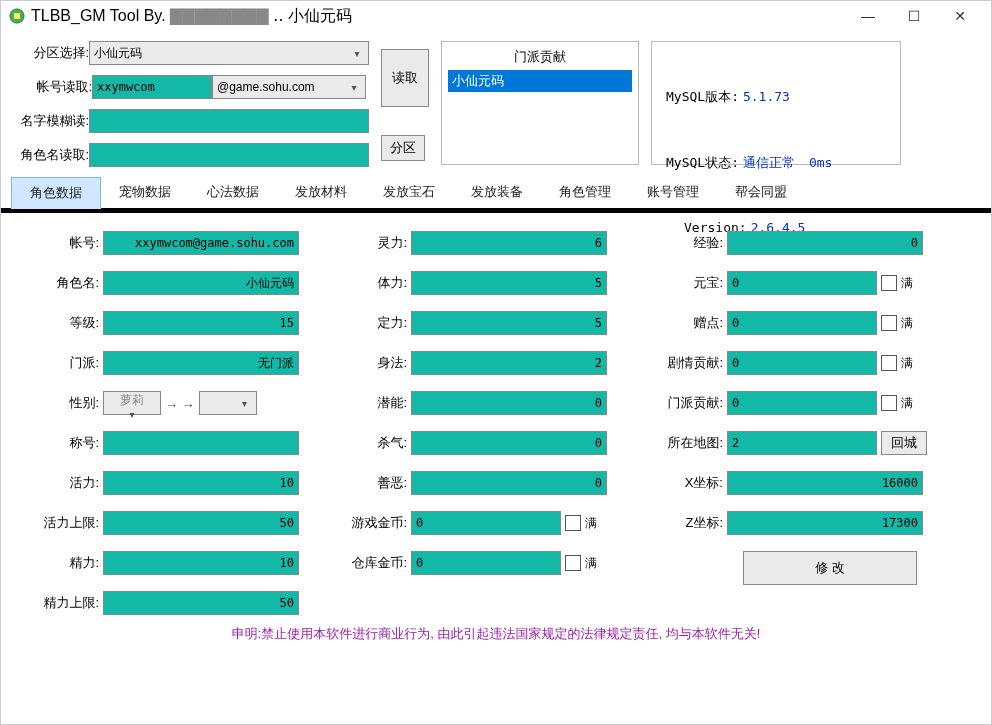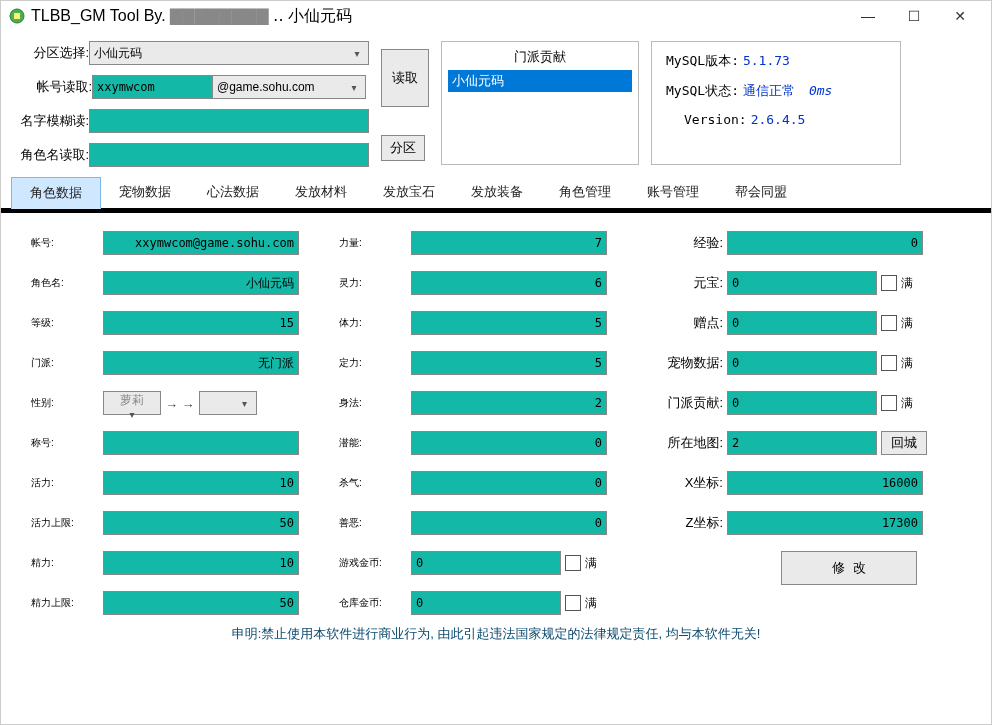--- a/index.html
+++ b/index.html
@@ -115,21 +115,21 @@
     border: 1px solid #bbb;
     padding: 10px 14px;
     width: 250px;
     height: 124px;
     font-family: "SimSun", monospace;
     font-size: 13px;
     display: flex;
     flex-direction: column;
     gap: 12px;
   }
-  .statusbox .k { color: #000; }
+  .statusbox .k { color: #000; margin-top: 36px; }
   .statusbox .v { color: #0033cc; }
   .statusbox .row2 { display: flex; gap: 4px; align-items: baseline;}
   .statusbox .indent { padding-left: 18px; }
 
   .tabs {
     display: flex;
     border-bottom: 5px solid #000000;
     margin-top: 4px;
     padding-left: 10px;
   }
@@ -147,43 +147,43 @@
 
   .content {
     padding: 18px 30px 6px 30px;
   }
   .colwrap {
     display: flex;
     gap: 40px;
   }
   .col { display: flex; flex-direction: column; gap: 16px; }
   .frow { display: flex; align-items: center; gap: 4px; }
-  .flbl { width: 68px; text-align: left; font-size: 10px; }
+  .flbl { width: 68px; text-align: right; font-size: 13px; }
   .flbl2 { width: 76px; text-align: right; font-size: 13px; }
   .fval { width: 196px; text-align: right; }
   .fvalm { width: 150px; }
   .chk {
     width: 16px; height: 16px; border: 1px solid #555; display: inline-block;
   }
   .sel {
     height: 24px; border: 1px solid #888; background: #eaeaea;
     display: inline-flex; align-items: center; justify-content: space-between;
     padding: 0 4px; width: 58px;
   }
   .sel.readonly { color: #888; flex-direction: column; }
   .arrowtxt { color: #444; font-size: 13px; }
   .bigbtn {
-    width: 136px; height: 34px; font-family: Liberation Mono, monospace;
+    width: 174px; height: 34px;
   }
   .smallbtn { width: 46px; height: 24px; }
   .gray-text { color: #888; }
 
   .disclaimer {
     text-align: center;
-    color: #0c4a6e;
+    color: #a21caf;
     font-size: 13px;
     padding: 10px 0 6px 0;
   }
 </style>
 </head>
 <body>
 
 <div class="titlebar">
   <span class="app-icon">
     <svg width="16" height="16" viewBox="0 0 16 16">
@@ -240,21 +240,21 @@
   </div>
 
   <div class="statusbox">
     <div class="row2">
       <span class="k">MySQL版本:</span>
       <span class="v">5.1.73</span>
     </div>
     <div class="row2">
       <span class="k">MySQL状态:</span>
       <span class="v">通信正常</span>
-      <span class="v" style="margin-left:10px;font-style:italic;">0ms</span>
+      <span class="v" style="margin-left:10px;">0ms</span>
     </div>
     <div class="row2 indent">
       <span class="k">Version:</span>
       <span class="v">2.6.4.5</span>
     </div>
   </div>
 </div>
 
 <div class="tabs">
   <div class="tab active">角色数据</div>
@@ -317,24 +317,20 @@
           <input class="txt fval" type="text" value="10" style="">
         </div>
       <div class="frow">
           <span class="flbl">精力上限:</span>
           <input class="txt fval" type="text" value="50" style="">
         </div>
     </div>
 
     <div class="col">
       <div class="frow">
-          <span class="flbl">力量:</span>
-          <input class="txt fval" type="text" value="7" style="">
-        </div>
-      <div class="frow">
           <span class="flbl">灵力:</span>
           <input class="txt fval" type="text" value="6" style="">
         </div>
       <div class="frow">
           <span class="flbl">体力:</span>
           <input class="txt fval" type="text" value="5" style="">
         </div>
       <div class="frow">
           <span class="flbl">定力:</span>
           <input class="txt fval" type="text" value="5" style="">
@@ -380,21 +376,21 @@
         <span class="chk"></span>
         <span>满</span>
       </div>
       <div class="frow">
         <span class="flbl2">赠点:</span>
         <input class="txt fvalm" type="text" value="0" style="">
         <span class="chk"></span>
         <span>满</span>
       </div>
       <div class="frow">
-        <span class="flbl2">宠物数据:</span>
+        <span class="flbl2">剧情贡献:</span>
         <input class="txt fvalm" type="text" value="0" style="">
         <span class="chk"></span>
         <span>满</span>
       </div>
       <div class="frow">
         <span class="flbl2">门派贡献:</span>
         <input class="txt fvalm" type="text" value="0" style="">
         <span class="chk"></span>
         <span>满</span>
       </div>

